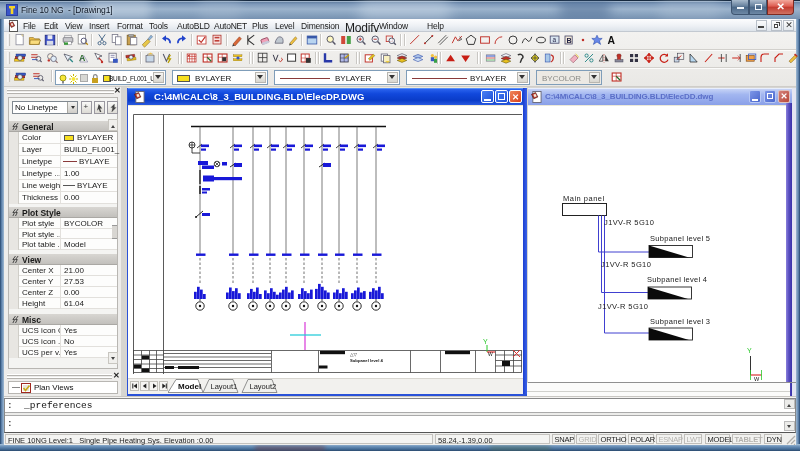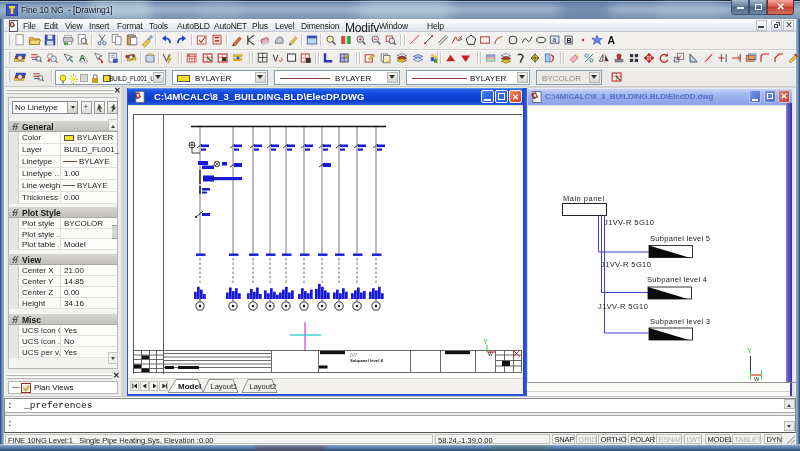--- a/index.html
+++ b/index.html
@@ -661,31 +661,31 @@
 <div class="abs txt" style="left:22px;top:254.5px;font-size:8.5px;font-weight:bold;color:#1a1a1a;">View</div>
 <div class="abs" style="left:19px;top:265px;width:98px;height:11px;background:#fdfdfc;border-bottom:1px solid #e2e0dc;"></div>
 <div class="abs" style="left:9px;top:265px;width:10px;height:11px;background:#e8e6e2;border-right:1px solid #d0cec8;"></div>
 <div class="abs" style="left:60px;top:265px;width:1px;height:11px;background:#e2e0dc;"></div>
 <div class="abs" style="left:22px;top:266px;width:38px;height:10px;overflow:hidden;white-space:nowrap;font-size:8px;color:#1a1a1a;">Center X</div>
 <div class="abs txt" style="left:64px;top:266px;font-size:8px;color:#1a1a1a;">21.00</div>
 <div class="abs" style="left:19px;top:276px;width:98px;height:11px;background:#fdfdfc;border-bottom:1px solid #e2e0dc;"></div>
 <div class="abs" style="left:9px;top:276px;width:10px;height:11px;background:#e8e6e2;border-right:1px solid #d0cec8;"></div>
 <div class="abs" style="left:60px;top:276px;width:1px;height:11px;background:#e2e0dc;"></div>
 <div class="abs" style="left:22px;top:277px;width:38px;height:10px;overflow:hidden;white-space:nowrap;font-size:8px;color:#1a1a1a;">Center Y</div>
-<div class="abs txt" style="left:64px;top:277px;font-size:8px;color:#1a1a1a;">14.85</div>
+<div class="abs txt" style="left:64px;top:277px;font-size:8px;color:#1a1a1a;">27.53</div>
 <div class="abs" style="left:19px;top:287px;width:98px;height:11px;background:#fdfdfc;border-bottom:1px solid #e2e0dc;"></div>
 <div class="abs" style="left:9px;top:287px;width:10px;height:11px;background:#e8e6e2;border-right:1px solid #d0cec8;"></div>
 <div class="abs" style="left:60px;top:287px;width:1px;height:11px;background:#e2e0dc;"></div>
 <div class="abs" style="left:22px;top:288px;width:38px;height:10px;overflow:hidden;white-space:nowrap;font-size:8px;color:#1a1a1a;">Center Z</div>
 <div class="abs txt" style="left:64px;top:288px;font-size:8px;color:#1a1a1a;">0.00</div>
 <div class="abs" style="left:19px;top:298px;width:98px;height:11px;background:#fdfdfc;border-bottom:1px solid #e2e0dc;"></div>
 <div class="abs" style="left:9px;top:298px;width:10px;height:11px;background:#e8e6e2;border-right:1px solid #d0cec8;"></div>
 <div class="abs" style="left:60px;top:298px;width:1px;height:11px;background:#e2e0dc;"></div>
 <div class="abs" style="left:22px;top:299px;width:38px;height:10px;overflow:hidden;white-space:nowrap;font-size:8px;color:#1a1a1a;">Height</div>
-<div class="abs txt" style="left:64px;top:299px;font-size:8px;color:#1a1a1a;">34.16</div>
+<div class="abs txt" style="left:64px;top:299px;font-size:8px;color:#1a1a1a;">61.04</div>
 <div class="abs" style="left:9px;top:314px;width:108px;height:10.5px;background:linear-gradient(180deg,#d8d6d2,#c2c0bc);border-bottom:1px solid #aaa8a4;"></div>
 <svg class="abs" style="left:12px;top:316px" width="7" height="7" viewBox="0 0 8 8">
     <path d="M4 0 L1 4 h2 L1 8 M7 0 L4 4 h2 L4 8" stroke="#333" stroke-width="1" fill="none"></path>
   </svg>
 <div class="abs txt" style="left:22px;top:314.5px;font-size:8.5px;font-weight:bold;color:#1a1a1a;">Misc</div>
 <div class="abs" style="left:19px;top:325px;width:98px;height:11px;background:#fdfdfc;border-bottom:1px solid #e2e0dc;"></div>
 <div class="abs" style="left:9px;top:325px;width:10px;height:11px;background:#e8e6e2;border-right:1px solid #d0cec8;"></div>
 <div class="abs" style="left:60px;top:325px;width:1px;height:11px;background:#e2e0dc;"></div>
 <div class="abs" style="left:22px;top:326px;width:38px;height:10px;overflow:hidden;white-space:nowrap;font-size:8px;color:#1a1a1a;">UCS icon On</div>
 <div class="abs txt" style="left:64px;top:326px;font-size:8px;color:#1a1a1a;">Yes</div>
@@ -1041,21 +1041,21 @@
 <div class="abs txt" style="left:600.5px;top:435px;font-size:7.5px;font-weight:normal;color:#222;letter-spacing:-0.2px;">ORTHO</div>
 <div class="abs" style="left:628px;top:434px;width:26px;height:10px;border:1px solid #c0beba;background:#f2f2f0;"></div>
 <div class="abs txt" style="left:630.5px;top:435px;font-size:7.5px;font-weight:normal;color:#222;letter-spacing:-0.2px;">POLAR</div>
 <div class="abs" style="left:656px;top:434px;width:26px;height:10px;border:1px solid #c0beba;background:#f2f2f0;"></div>
 <div class="abs txt" style="left:658.5px;top:435px;font-size:7.5px;font-weight:normal;color:#b4b2ae;letter-spacing:-0.2px;">ESNAP</div>
 <div class="abs" style="left:684px;top:434px;width:18px;height:10px;border:1px solid #c0beba;background:#f2f2f0;"></div>
 <div class="abs txt" style="left:686.5px;top:435px;font-size:7.5px;font-weight:normal;color:#b4b2ae;letter-spacing:-0.2px;">LWT</div>
 <div class="abs" style="left:705px;top:434px;width:25px;height:10px;border:1px solid #c0beba;background:#f2f2f0;"></div>
 <div class="abs txt" style="left:707.5px;top:435px;font-size:7.5px;font-weight:normal;color:#222;letter-spacing:-0.2px;">MODEL</div>
 <div class="abs" style="left:732px;top:434px;width:29px;height:10px;border:1px solid #c0beba;background:#f2f2f0;"></div>
-<div class="abs txt" style="left:734.5px;top:435px;font-size:7.5px;font-weight:normal;color:#b4b2ae;letter-spacing:-0.2px;text-align:center;">TABLET</div>
+<div class="abs txt" style="left:734.5px;top:435px;font-size:7.5px;font-weight:bold;color:#b4b2ae;letter-spacing:-0.2px;text-align:center;">TABLET</div>
 <div class="abs" style="left:764px;top:434px;width:18px;height:10px;border:1px solid #c0beba;background:#f2f2f0;"></div>
 <div class="abs txt" style="left:766.5px;top:435px;font-size:7.5px;font-weight:normal;color:#222;letter-spacing:-0.2px;">DYN</div>
 <svg class="abs" style="left:785px;top:434px" width="11" height="11" viewBox="0 0 11 11">
     <g stroke="#b0aeaa" stroke-width="1.2">
       <path d="M10 2 L2 10"></path>
       <path d="M10 6 L6 10"></path>
       <path d="M10 10 L9 11"></path>
     </g>
   </svg>
 </body></html>

